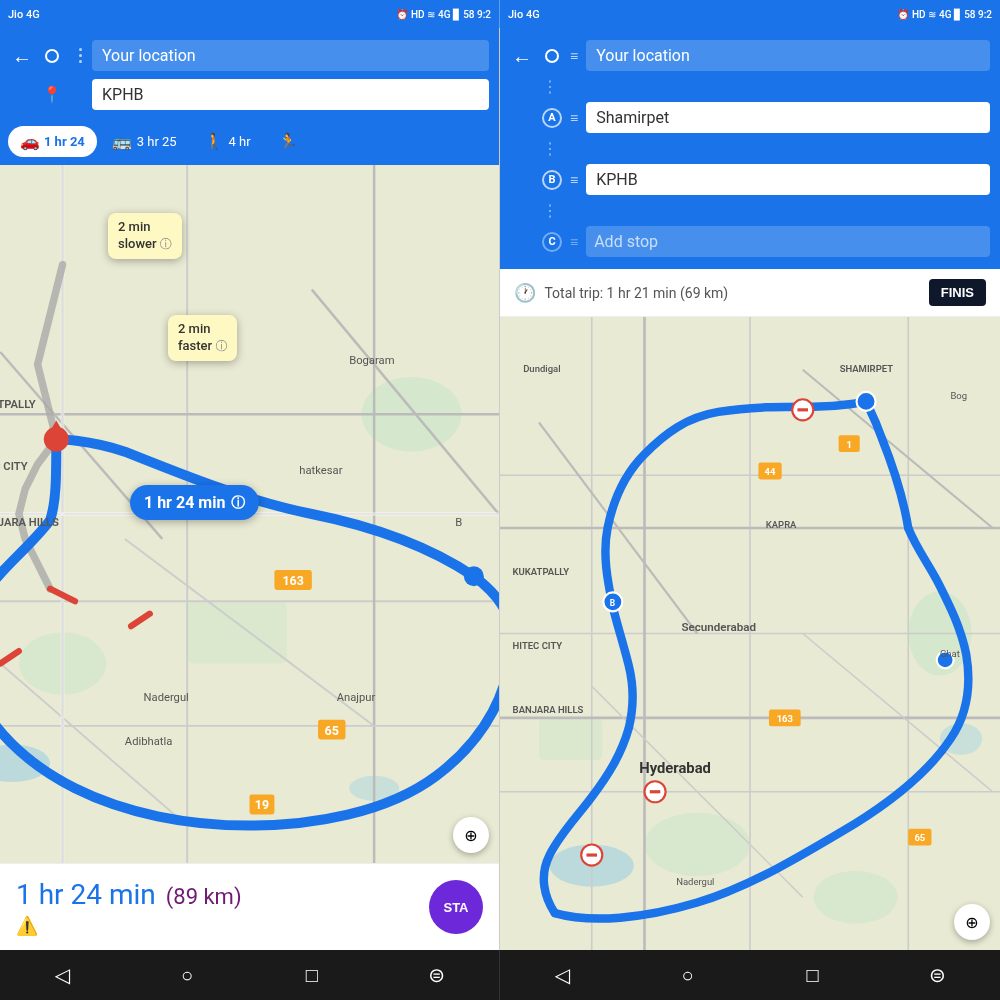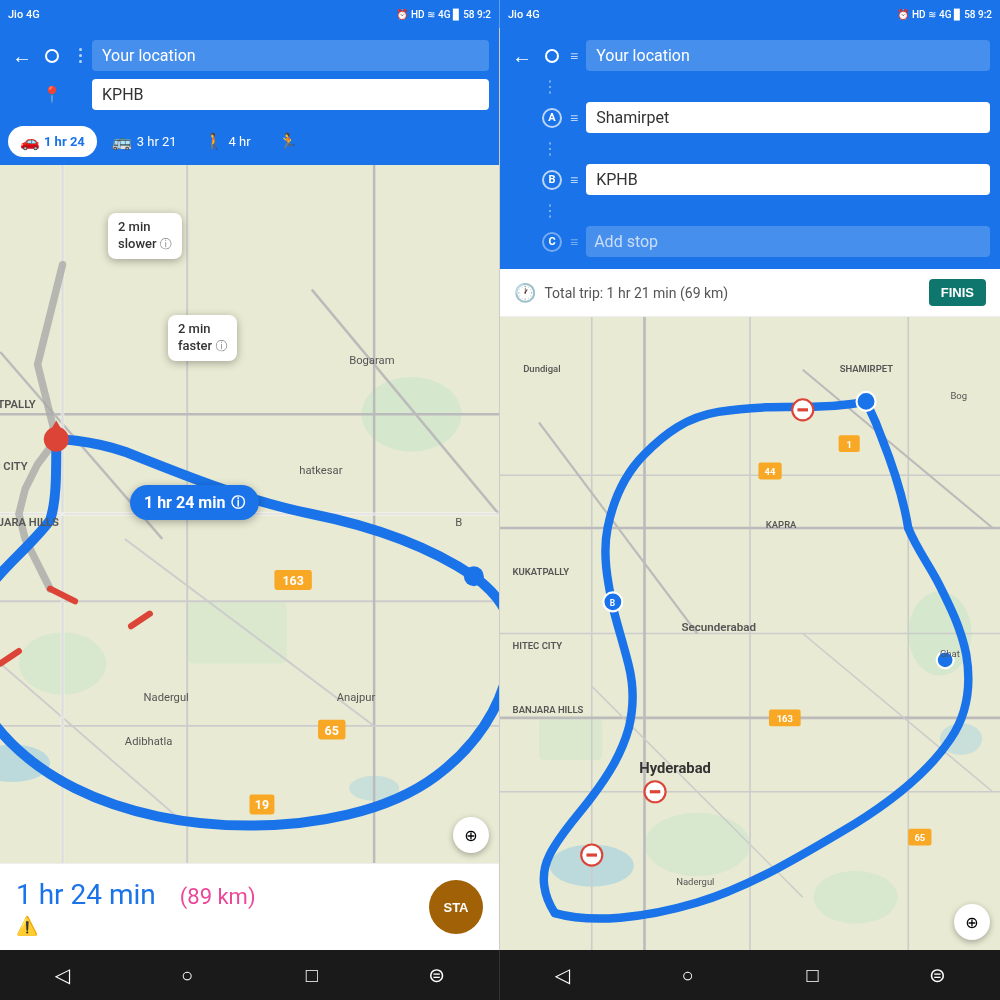--- a/index.html
+++ b/index.html
@@ -180,21 +180,21 @@
       width: 100%;
       height: 100%;
       position: absolute;
       top: 0;
       left: 0;
     }
 
     
     .route-tooltip {
       position: absolute;
-      background: #ffffff;
+      background: #fef9c3;
       border-radius: 8px;
       padding: 6px 10px;
       box-shadow: 0 2px 8px rgba(0,0,0,0.3);
       font-size: 13px;
       font-weight: 500;
       color: #333;
     }
 
     .route-main-label {
       position: absolute;
@@ -222,31 +222,31 @@
     }
 
     .trip-duration {
       font-size: 28px;
       font-weight: 400;
       color: #1a73e8;
     }
 
     .trip-distance {
       font-size: 22px;
-      color: #ec4899;
-      margin-left: 20px;
+      color: #701a75;
+      margin-left: 6px;
     }
 
     .warning-icon {
       font-size: 18px;
       margin-top: 4px;
     }
 
     .start-btn {
-      background: #a16207;
+      background: #6d28d9;
       color: white;
       border: none;
       border-radius: 50%;
       width: 54px;
       height: 54px;
       font-size: 13px;
       font-weight: bold;
       cursor: pointer;
       position: absolute;
       right: 14px;
@@ -319,21 +319,21 @@
       border-bottom: 1px solid #eee;
     }
 
     .clock-icon {
       font-size: 18px;
       color: #555;
     }
 
     .finish-btn {
       margin-left: auto;
-      background: #0f766e;
+      background: #0f172a;
       color: white;
       border: none;
       padding: 6px 12px;
       border-radius: 4px;
       font-size: 13px;
       font-weight: bold;
       cursor: pointer;
     }
 
     
@@ -417,21 +417,21 @@
       </div>
     </div>
 
     <div class="transport-tabs">
       <div class="transport-tab active">
         <span class="tab-icon">🚗</span>
         <span>1 hr 24</span>
       </div>
       <div class="transport-tab">
         <span class="tab-icon">🚌</span>
-        <span>3 hr 21</span>
+        <span>3 hr 25</span>
       </div>
       <div class="transport-tab">
         <span class="tab-icon">🚶</span>
         <span>4 hr</span>
       </div>
       <div class="transport-tab">
         <span class="tab-icon">🏃</span>
       </div>
     </div>
 

